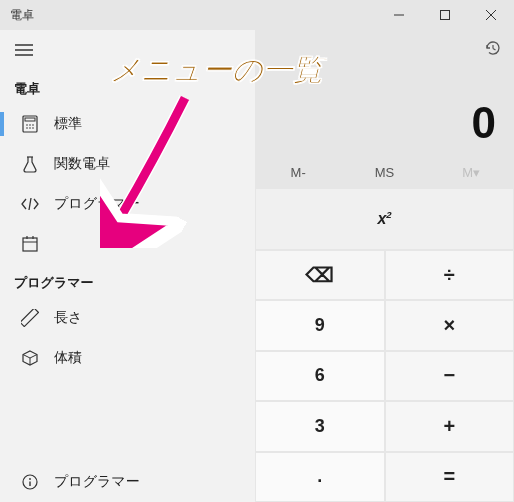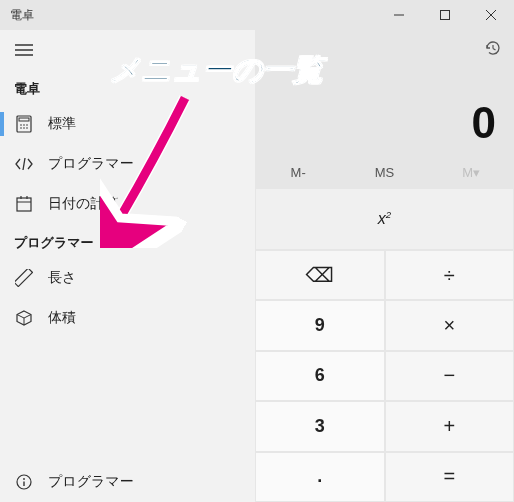--- a/index.html
+++ b/index.html
@@ -13,45 +13,45 @@
 
   
   .app { display: flex; height: calc(100% - 30px); }
 
   
   .sidebar { width: 255px; background: #f2f2f2; display: flex; flex-direction: column; position: relative; z-index: 2; }
   .hamburger { width: 48px; height: 40px; display: flex; align-items: center; justify-content: center; }
   .hamburger svg { width: 18px; height: 12px; stroke: #333; }
 
   .section-header { font-size: 13px; font-weight: bold; color: #222; padding: 10px 14px 6px; }
-  .nav-item { display: flex; align-items: center; height: 40px; padding: 0 14px; font-size: 14px; color: #222; position: relative; }
+  .nav-item { display: flex; align-items: center; height: 40px; padding: 0 20px; font-size: 14px; color: #222; position: relative; }
   .nav-item .icon { width: 20px; height: 20px; margin-right: 14px; display: flex; align-items: center; justify-content: center; color: #333; }
   .nav-item.selected::before { content: ""; position: absolute; left: 0; top: 8px; bottom: 8px; width: 4px; background: #5aa3e8; }
   .bottom-item { margin-top: auto; }
 
   
   .calc { flex: 1; display: flex; flex-direction: column; background: #e6e6e6; position: relative; }
   .history-row { height: 40px; display: flex; justify-content: flex-end; align-items: center; padding-right: 12px; }
   .display { text-align: right; font-size: 44px; font-weight: 600; color: #111; padding: 28px 18px 10px; }
   .memrow { display: flex; height: 30px; }
   .memrow div { flex: 1; text-align: center; font-size: 13px; color: #555; line-height: 30px; }
   .memrow .disabled { color: #c0c0c0; }
 
   .funcs { display: flex; height: 62px; }
   .funcs .btn { flex: 1; }
   .grid { flex: 1; display: grid; grid-template-columns: 1fr 1fr; grid-auto-rows: 1fr; }
-  .btn { display: flex; align-items: center; justify-content: center; font-size: 18px; color: #222; background: #f0f0f0; border: 1px solid #e6e6e6; }
+  .btn { display: flex; align-items: center; justify-content: center; font-size: 18px; color: #222; background: #f0f0f0; border: 1px solid #e6e6e6; font-weight: bold; }
   .btn.op { background: #f6f6f6; font-size: 20px; }
   .btn.num { background: #fafafa; font-weight: bold; }
   .btn.func { background: #f0f0f0; font-size: 16px; }
   sup { font-size: 0.6em; }
 
   
   .annotation { position: absolute; top: 50px; left: 110px; z-index: 10; pointer-events: none; }
-  .annotation-text { font-size: 30px; font-weight: bold; font-style: italic; color: #0c4a6e; -webkit-text-stroke: 1px white; text-shadow: 1px 1px 0 #fff, -1px -1px 0 #fff, 1px -1px 0 #fff, -1px 1px 0 #fff; white-space: nowrap; }
+  .annotation-text { font-size: 30px; font-weight: normal; font-style: italic; color: #a16207; -webkit-text-stroke: 1px white; text-shadow: 1px 1px 0 #fff, -1px -1px 0 #fff, 1px -1px 0 #fff, -1px 1px 0 #fff; white-space: nowrap; }
   .annotation svg { position: absolute; top: 38px; left: -10px; }
 </style>
 </head>
 <body>
 
 <div class="titlebar">
   <span>電卓</span>
   <div class="title-controls">
     <div>
         <svg viewBox="0 0 10 10">
@@ -93,20 +93,29 @@
             <circle cx="8" cy="10" r="0.8" fill="#333"></circle>
             <circle cx="11" cy="10" r="0.8" fill="#333"></circle>
             <circle cx="5" cy="13" r="0.8" fill="#333"></circle>
             <circle cx="8" cy="13" r="0.8" fill="#333"></circle>
             <circle cx="11" cy="13" r="0.8" fill="#333"></circle>
           </svg>
         </span>
       <span>標準</span>
     </div>
 
+    <div class="nav-item">
+      <span class="icon">
+          <svg width="16" height="18" viewBox="0 0 16 18">
+            <path d="M6 2 v5 L2 15 a2 2 0 0 0 2 2 h8 a2 2 0 0 0 2 -2 L10 7 V2" fill="none" stroke="#333" stroke-width="1.2"></path>
+            <line x1="5" y1="2" x2="11" y2="2" stroke="#333" stroke-width="1.2"></line>
+          </svg>
+        </span>
+      <span>関数電卓</span>
+    </div>
 
     <div class="nav-item">
       <span class="icon">
           <svg width="18" height="14" viewBox="0 0 18 14">
             <path d="M5 2 L1 7 L5 12" fill="none" stroke="#333" stroke-width="1.3"></path>
             <path d="M13 2 L17 7 L13 12" fill="none" stroke="#333" stroke-width="1.3"></path>
             <line x1="10" y1="1" x2="8" y2="13" stroke="#333" stroke-width="1.3"></line>
           </svg>
         </span>
       <span>プログラマー</span>
@@ -114,21 +123,20 @@
 
     <div class="nav-item">
       <span class="icon">
           <svg width="16" height="16" viewBox="0 0 16 16">
             <rect x="1" y="2" width="14" height="13" fill="none" stroke="#333" stroke-width="1.2"></rect>
             <line x1="1" y1="6" x2="15" y2="6" stroke="#333" stroke-width="1"></line>
             <line x1="5" y1="0" x2="5" y2="3" stroke="#333" stroke-width="1.2"></line>
             <line x1="11" y1="0" x2="11" y2="3" stroke="#333" stroke-width="1.2"></line>
           </svg>
         </span>
-      <span>日付の計算</span>
     </div>
 
     <div class="section-header">プログラマー</div>
 
 
     <div class="nav-item">
       <span class="icon">
           <svg width="18" height="18" viewBox="0 0 18 18">
             <rect x="1" y="10" width="20" height="6" transform="rotate(-45 4 14)" fill="none" stroke="#333" stroke-width="1.2"></rect>
           </svg>

